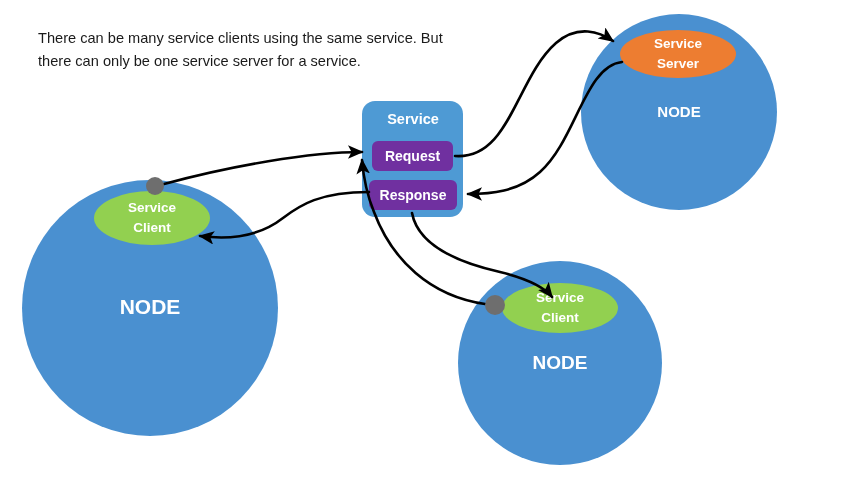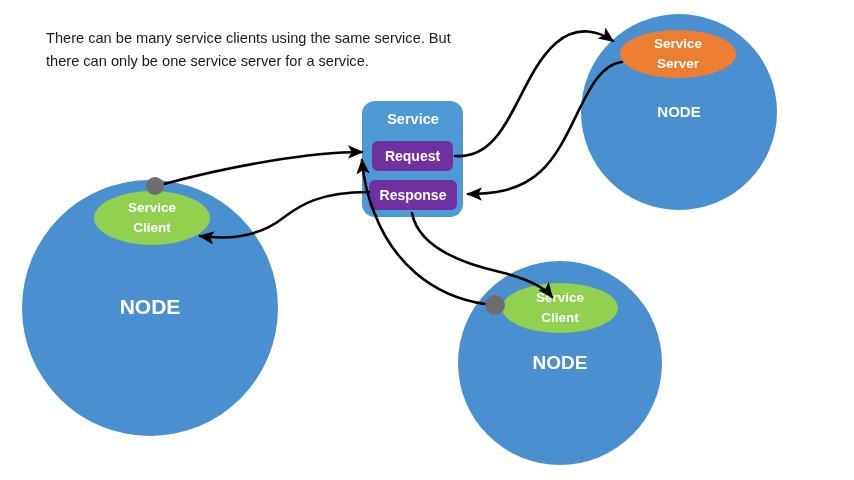--- a/index.html
+++ b/index.html
@@ -19,21 +19,21 @@
   }
   #diagram-svg {
     position: absolute;
     left: 0;
     top: 0;
     width: 854px;
     height: 480px;
   }
   .caption {
     position: absolute;
-    left: 46px;
+    left: 38px;
     top: 27px;
     width: 430px;
     font-size: 14.6px;
     line-height: 1.55;
     color: #1a1a1a;
     font-family: "Liberation Sans", sans-serif;
     white-space: pre-line;
   }
   .node-label {
     fill: #ffffff;

